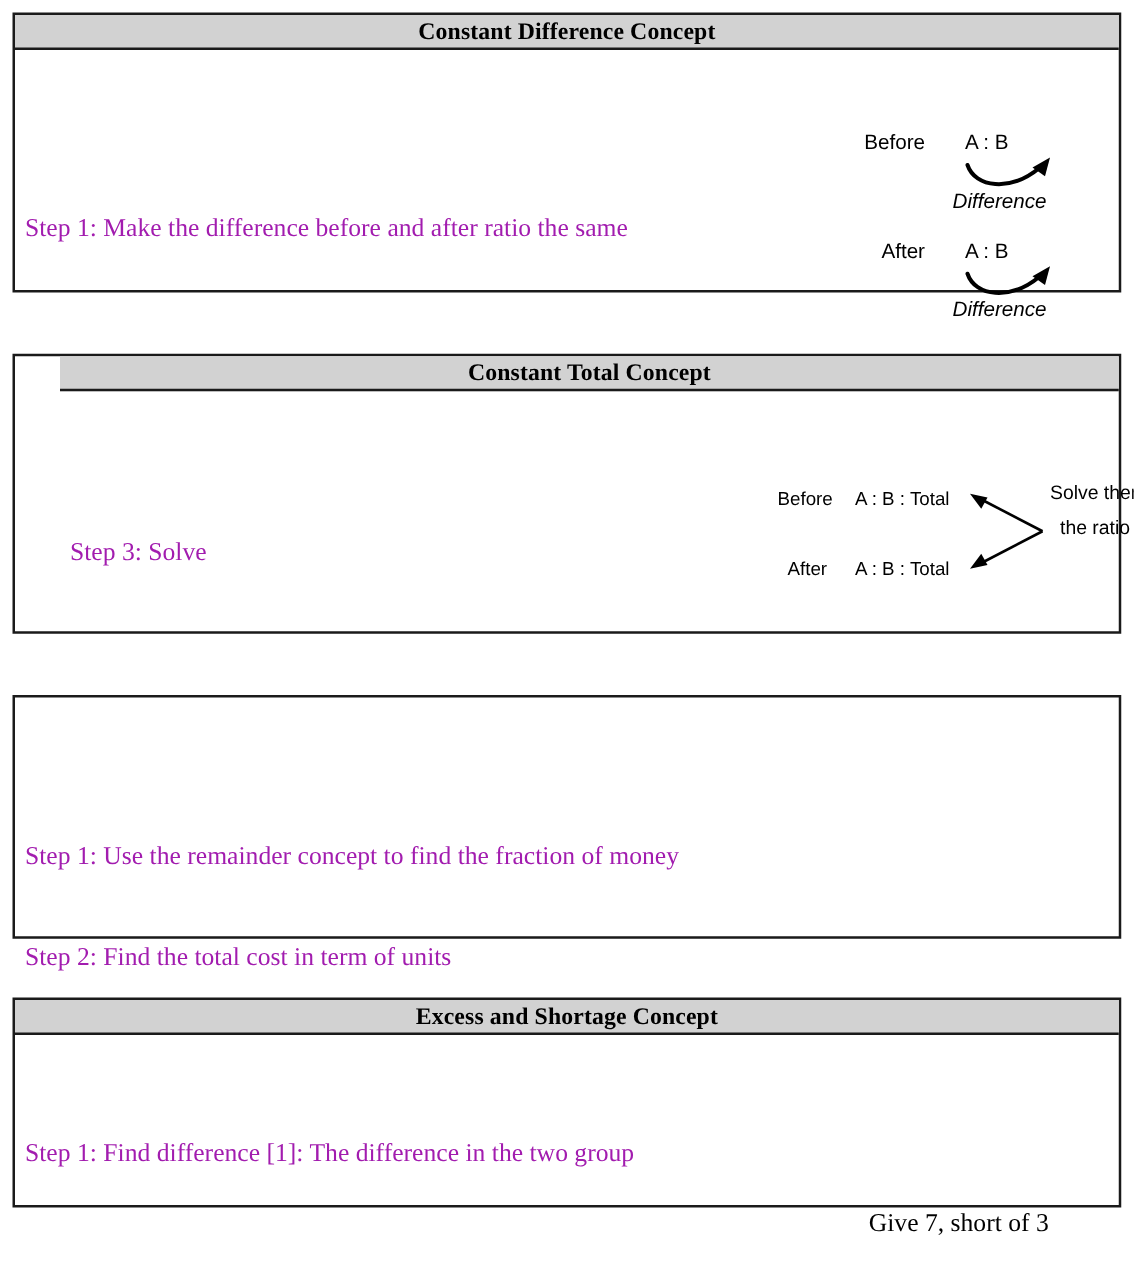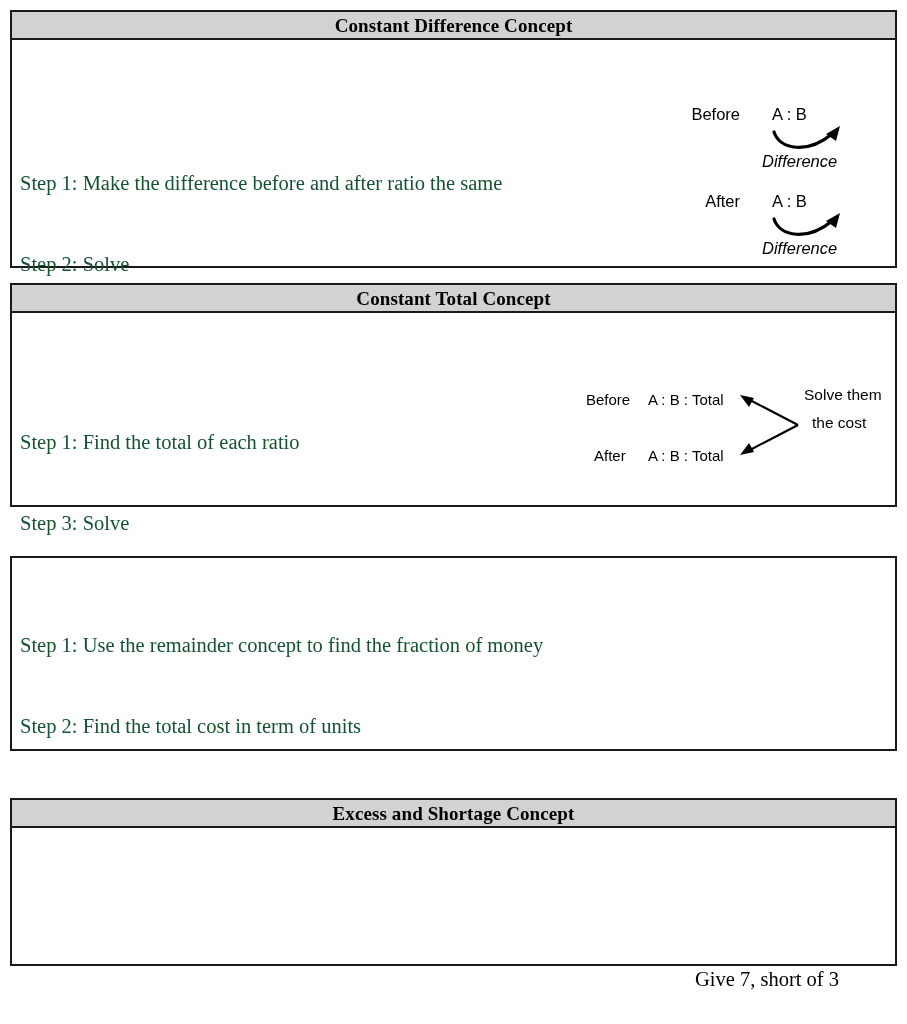--- a/index.html
+++ b/index.html
@@ -55,27 +55,27 @@
     position: relative;
     box-sizing: border-box;
     width: 100%;
   }
 
   .steps {
     position: absolute;
     font-family: "Liberation Serif", "DejaVu Serif", serif;
     font-size: 20.5px;
     line-height: 27px;
-    color: #14532d;
+    color: #a21caf;
     white-space: pre;
   }
   .steps div { white-space: pre; }
 
   
-  #box1 { top: 10px; height: 258px; }
+  #box1 { top: 10px; height: 224px; }
   #box1 .box-body { height: 192px; }
   #box1 .steps { left: 8px; top: 76px; }
 
   .diagram1 {
     position: absolute;
     left: 648px;
     top: 20px;
     width: 232px;
     height: 160px;
     font-family: "Liberation Sans", "DejaVu Sans", sans-serif;
@@ -86,21 +86,21 @@
   .d1-ratio { position: absolute; letter-spacing: 0px; }
   .d1-diff {
     position: absolute;
     font-size: 16.5px;
     white-space: pre;
     font-style: italic;
   }
   .d1-arrow { position: absolute; }
 
   
-  #box2 { top: 283px; height: 224px; }
+  #box2 { top: 283px; height: 224px; padding-left: 36px; }
   #box2 .box-body { height: 192px; }
   #box2 .steps { left: 8px; top: 62px; }
 
   .diagram2 {
     position: absolute;
     left: 560px;
     top: 58px;
     width: 320px;
     height: 90px;
     font-family: "Liberation Sans", "DejaVu Sans", sans-serif;
@@ -110,21 +110,21 @@
   .d2-row { position: absolute; white-space: pre; line-height: 18px; }
   .d2-note {
     position: absolute;
     white-space: pre;
     line-height: 20px;
     font-size: 15.5px;
   }
 
   
   #box3 { top: 556px; height: 195px; }
-  #box3 .box-body { height: 131px; }
+  #box3 .box-body { height: 131px; margin-top: 40px; }
   #box3 .steps { left: 8px; top: 20px; }
 
   
   #box4 { top: 798px; height: 168px; }
   #box4 .box-body { height: 178px; }
   #box4 .steps { left: 8px; top: 28px; }
 
   .aside-note {
     position: absolute;
     left: 630px;
@@ -144,21 +144,20 @@
 <div class="sheet">
 
   <section class="concept-box" id="box1">
     <div class="box-header">
       <span class="box-header-title">Constant Difference Concept</span>
     </div>
     <div class="box-body">
 
       <div class="steps">
         <div>Step 1: Make the difference before and after ratio the same</div>
-        <div>Step 2: Solve</div>
       </div>
 
       <div class="diagram1">
 
         <div class="d1-label" style="left:0px; top:45px; width:80px;">Before</div>
         <div class="d1-ratio" style="left:112px; top:45px;">A  :   B</div>
 
         <svg class="d1-arrow" style="left:106px; top:64px;" width="88" height="34" viewBox="0 0 88 34">
           <path d="M 8 8 C 14 26, 42 30, 66 10" fill="none" stroke="#000" stroke-width="3.2" stroke-linecap="round"></path>
           <path d="M 74 2 L 60 10 L 70 17 Z" fill="#000"></path>
@@ -180,41 +179,40 @@
     </div>
   </section>
 
   <section class="concept-box" id="box2">
     <div class="box-header">
       <span class="box-header-title">Constant Total Concept</span>
     </div>
     <div class="box-body">
 
       <div class="steps">
-        <div>Step 1: Find the total of each ratio</div>
         <div>Step 3: Solve</div>
       </div>
 
       <div class="diagram2">
 
         <div class="d2-row" style="left:14px; top:20px;">Before</div>
         <div class="d2-row" style="left:76px; top:20px;">A : B : Total</div>
 
         <div class="d2-row" style="left:22px; top:76px;">After</div>
         <div class="d2-row" style="left:76px; top:76px;">A : B : Total</div>
 
         <svg style="position:absolute; left:166px; top:18px;" width="66" height="72" viewBox="0 0 66 72">
           <path d="M 60 36 L 10 10" fill="none" stroke="#000" stroke-width="2.1"></path>
           <path d="M 2 6 L 16 9 L 11 18 Z" fill="#000"></path>
           <path d="M 60 36 L 10 62" fill="none" stroke="#000" stroke-width="2.1"></path>
           <path d="M 2 66 L 11 54 L 16 63 Z" fill="#000"></path>
         </svg>
 
         <div class="d2-note" style="left:232px; top:14px;">Solve them</div>
-        <div class="d2-note" style="left:240px; top:42px;">the cost</div>
+        <div class="d2-note" style="left:240px; top:42px;">the ratio</div>
 
       </div>
     </div>
   </section>
 
   <section class="concept-box" id="box3">
     <div class="box-body">
       <div class="steps">
         <div>Step 1: Use the remainder concept to find the fraction of money</div>
         <div>Step 2: Find the total cost in term of units</div>
@@ -223,20 +221,21 @@
       </div>
     </div>
   </section>
 
   <section class="concept-box" id="box4">
     <div class="box-header">
       <span class="box-header-title">Excess and Shortage Concept</span>
     </div>
     <div class="box-body">
       <div class="steps">
+        <div>Step 1: Find difference [1]: The difference in the two group</div>
         
         
         
       </div>
 
       <div class="aside-note">
         <div>Give 7, short of 3</div>
         
       </div>
     </div>

